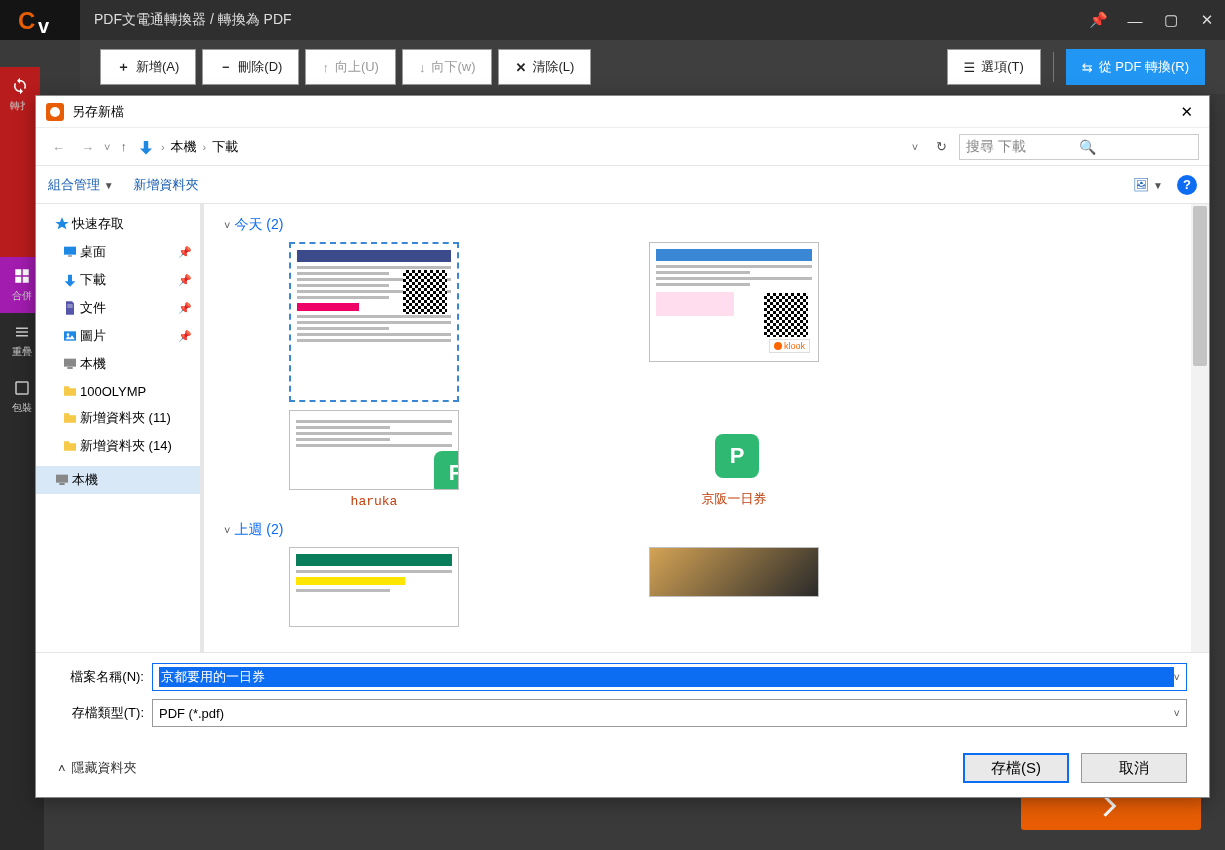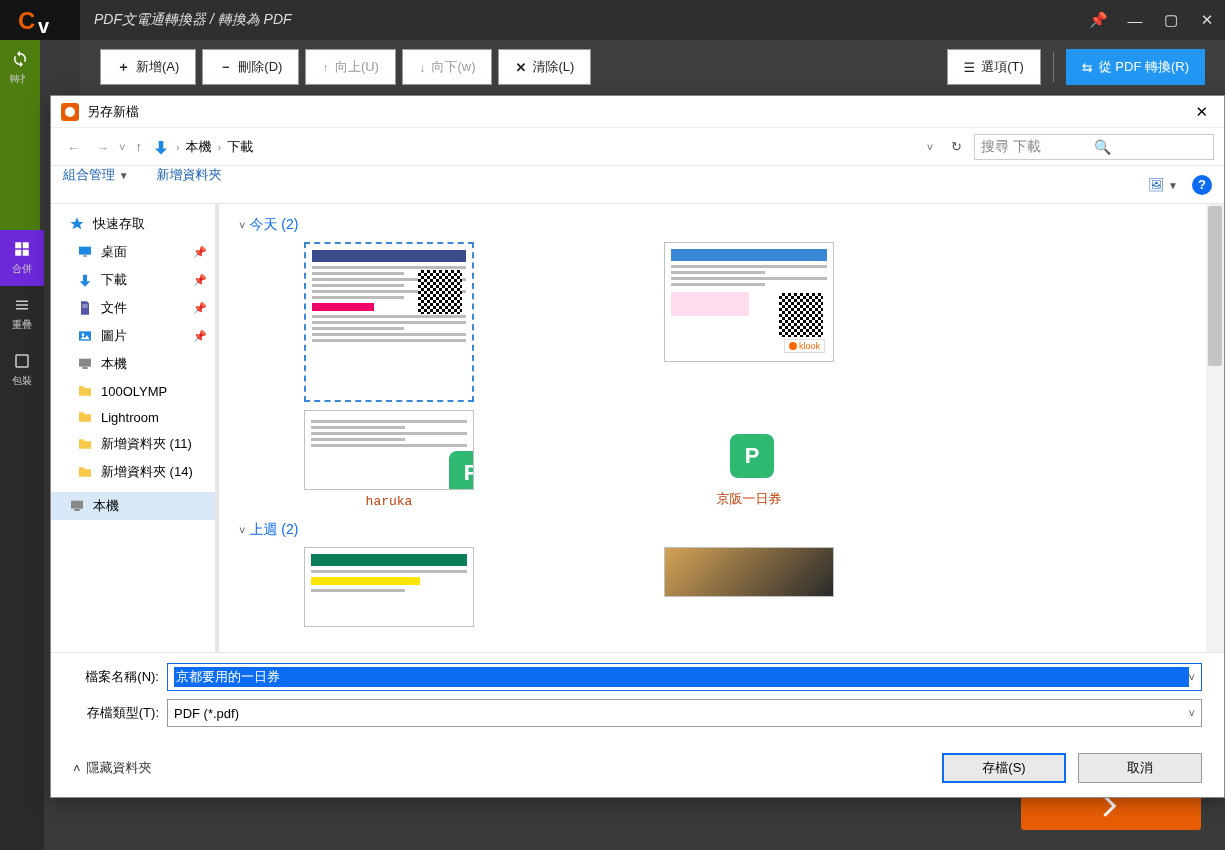--- a/index.html
+++ b/index.html
@@ -3,59 +3,59 @@
 <meta charset="utf-8">
 <style>
   * { box-sizing: border-box; margin: 0; padding: 0; font-family: "Microsoft JhengHei", "Segoe UI", sans-serif; }
   body { width: 1225px; height: 850px; overflow: hidden; background: #2b2b2b; position: relative; }
 
   
   .app-window { position: absolute; inset: 0; background: #3a3a3a; }
   .app-titlebar { height: 40px; background: #2f2f2f; display: flex; align-items: center; color: #ddd; font-size: 14px; }
   .app-logo { width: 80px; height: 40px; background: #141414; display: flex; align-items: center; justify-content: center; }
   .app-logo svg { width: 48px; height: 30px; }
-  .app-title { margin-left: 14px; font-style: italic; }
+  .app-title { margin-left: 14px; }
   .win-controls { margin-left: auto; display: flex; height: 40px; align-items: center; }
   .win-ctrl { width: 36px; text-align: center; font-size: 15px; color: #ddd; }
   .app-left { position: absolute; left: 0; top: 40px; bottom: 0; width: 44px; background: #3a3a3a; display:flex; flex-direction:column; }
-  .app-left .orange { background:#4d7c0f; height:190px; width:40px; }
+  .app-left .orange { background:#b91c1c; height:190px; width:40px;margin-top:27px; }
   .app-left .dark { flex:1; background:#2a2a2a; }
   .side-item { color:#ccc; font-size:10px; text-align:center; padding:10px 2px; }
   .side-icon { display:block; margin:0 auto 4px; width:18px; height:18px; }
 
   .app-toolbar { position:absolute; left:80px; right:0; top:40px; height:54px; background:#3f3f3f; display:flex; align-items:center; gap:6px; padding:0 20px 0 20px; }
   .tb-btn { height:36px; background:#fff; border:1px solid #999; padding:0 16px; font-size:13px; display:flex; align-items:center; gap:6px; color:#222; }
   .tb-btn.disabled { color:#999; }
   .tb-spacer { flex:1; }
   .tb-blue { background:#2196f3; color:#fff; border:none; }
   .tb-sep { width:1px; height:30px; background:#777; margin:0 6px; }
 
   
-  .dialog { position:absolute; left:50px; top:95px; width:1175px; height:703px; background:#fff; border:1px solid #888; box-shadow:0 4px 18px rgba(0,0,0,.35); display:flex; flex-direction:column; }
+  .dialog { position:absolute; left:35px; top:95px; width:1175px; height:703px; background:#fff; border:1px solid #888; box-shadow:0 4px 18px rgba(0,0,0,.35); display:flex; flex-direction:column; }
   .dlg-title { height:32px; display:flex; align-items:center; padding:0 10px; font-size:13px; border-bottom:1px solid #eee; }
   .dlg-title .icon { width:18px; height:18px; background:#e85d04; border-radius:3px; margin-right:8px; display:flex; align-items:center; justify-content:center; }
   .dlg-close { margin-left:auto; font-size:15px; cursor:pointer; padding:2px 6px; }
   .dlg-nav { height:38px; display:flex; align-items:center; padding:0 10px; gap:4px; border-bottom:1px solid #e5e5e5; font-size:13px; }
   .nav-arrow { color:#999; padding:4px 6px; }
   .nav-up { color:#555; padding:4px 6px; }
   .nav-loc { display:flex; align-items:center; gap:6px; flex:1; }
   .nav-loc .blue-ar { width:18px; height:18px; }
   .nav-chevron { color:#888; font-size:11px; }
   .nav-search { width:240px; height:26px; border:1px solid #ccc; display:flex; align-items:center; padding:0 6px; font-size:14px; color:#888; }
   .nav-search span { flex:1; }
   .nav-refresh { color:#555; margin:0 8px; }
   .nav-dd { color:#666; margin-right:6px; font-size:11px; }
 
-  .dlg-toolbar { height:38px; display:flex; padding:0 12px; font-size:13px; color:#1a5fb4; gap:28px; border-bottom:1px solid #e5e5e5; }
+  .dlg-toolbar { height:38px; display:flex; align-items:center; padding:0 12px; font-size:13px; color:#1a5fb4; gap:20px; border-bottom:1px solid #e5e5e5; }
   .dlg-toolbar .right { margin-left:auto; display:flex; align-items:center; gap:14px; }
   .help-icon { width:20px; height:20px; border-radius:50%; background:#0c6cf2; color:#fff; display:flex; align-items:center; justify-content:center; font-size:13px; font-weight:bold; }
 
   .dlg-body { flex:1; display:flex; overflow:hidden; border-bottom:1px solid #e5e5e5; position:relative; }
   .tree { width:168px; border-right:4px solid #e6e6e6; overflow-y:auto; font-size:13px; padding:6px 0; }
-  .tree-item { display:flex; align-items:center; gap:8px; padding:5px 10px 5px 18px; cursor:default; position:relative; }
+  .tree-item { display:flex; align-items:center; gap:2px; padding:5px 10px 5px 18px; cursor:default; position:relative; }
   .tree-item .pin { position:absolute; right:8px; color:#b5b5b5; font-size:11px; }
   .tree-item.selected { background:#d9e8f7; }
   .tree-item.sub { padding-left:26px; }
   .tree-icon { width:16px; height:16px; flex-shrink:0; }
   .tree-group { margin-bottom:6px; }
 
   .content { flex:1; overflow:auto; padding:8px 20px; font-size:13px; position:relative; }
   .section-header { color:#0c6cf2; font-size:14px; margin:4px 0 8px; display:flex; align-items:center; gap:4px; }
   .thumbs { display:flex; gap:140px; flex-wrap:wrap; margin-left:40px; margin-bottom:12px; }
   .thumb { width:220px; display:flex; flex-direction:column; align-items:center; gap:4px; }
@@ -81,21 +81,21 @@
   .field-label { width:86px; text-align:right; }
   .field-input { flex:1; height:28px; border:1px solid #0c6cf2; padding:0 6px; font-size:13px; display:flex; align-items:center; }
   .field-input.sel { background:#0c6cf2; color:#fff; display:inline-flex; }
   .field-input-wrap { flex:1; height:28px; border:1px solid #999; display:flex; align-items:center; padding:0 6px; }
   .field-dd { margin-left:auto; color:#555; }
   .row2 .field-input-wrap { border:1px solid #999; }
 
   .dlg-footer { display:flex; align-items:center; padding:18px 22px 14px; gap:12px; }
   .hide-folders { display:flex; align-items:center; gap:6px; font-size:13px; color:#333; }
   .dlg-footer .sp { flex:1; }
-  .dlg-btn { width:124px; height:30px; border:1px solid #999; background:#e9e9e9; font-size:13px; display:flex; align-items:center; justify-content:center; }
+  .dlg-btn { width:106px; height:30px; border:1px solid #999; background:#e9e9e9; font-size:15px; display:flex; align-items:center; justify-content:center; }
   .dlg-btn.primary { border:2px solid #0c6cf2; background:#e9e9e9; }
 
   .bottom-strip { position:absolute; left:44px; right:0; bottom:0; height:60px; background:#3a3a3a; }
   .bottom-strip .orange-btn { position:absolute; right:24px; top:-8px; width:180px; height:48px; background:#e85d04; border-radius:3px; display:flex; align-items:center; justify-content:center; }
 </style>
 </head>
 <body>
 
 <div class="app-window">
   <div class="app-titlebar">
@@ -117,21 +117,21 @@
   <div class="app-left">
     <div class="orange">
       <div class="side-item">
         <svg class="side-icon" viewBox="0 0 24 24">
             <path fill="#fff" d="M12 4V1L8 5l4 4V6c3.3 0 6 2.7 6 6 0 1-.3 2-.7 2.8l1.5 1.5C19.5 15 20 13.6 20 12c0-4.4-3.6-8-8-8zm0 14c-3.3 0-6-2.7-6-6 0-1 .3-2 .7-2.8L5.2 7.7C4.5 9 4 10.4 4 12c0 4.4 3.6 8 8 8v3l4-4-4-4v3z"></path>
           </svg>
         <span>轉扌</span>
       </div>
     </div>
     <div class="dark">
-      <div class="side-item" style="background:#6d28d9">
+      <div class="side-item" style="background:#a21caf">
         <svg class="side-icon" viewBox="0 0 24 24">
             <path fill="#fff" d="M3 3h8v8H3zm10 0h8v8h-8zM3 13h8v8H3zm10 0h8v8h-8z"></path>
           </svg>
         <span>合併</span>
       </div>
       <div class="side-item">
         <svg class="side-icon" viewBox="0 0 24 24">
             <path fill="#ccc" d="M4 6h16v2H4zm0 5h16v2H4zm0 5h16v2H4z"></path>
           </svg>
         <span>重疊</span>
@@ -269,26 +269,20 @@
         <div class="tree-item sub">
           <svg class="tree-icon" viewBox="0 0 24 24">
               <path fill="#f7c948" d="M3 5h7l2 3h9v11H3z"></path>
             </svg>
           <span>100OLYMP</span>
         </div>
         <div class="tree-item sub">
           <svg class="tree-icon" viewBox="0 0 24 24">
               <path fill="#f7c948" d="M3 5h7l2 3h9v11H3z"></path>
             </svg>
-          <span>Lightroom</span>
-        </div>
-        <div class="tree-item sub">
-          <svg class="tree-icon" viewBox="0 0 24 24">
-              <path fill="#f7c948" d="M3 5h7l2 3h9v11H3z"></path>
-            </svg>
           <span>新增資料夾 (11)</span>
         </div>
         <div class="tree-item sub">
           <svg class="tree-icon" viewBox="0 0 24 24">
               <path fill="#f7c948" d="M3 5h7l2 3h9v11H3z"></path>
             </svg>
           <span>新增資料夾 (14)</span>
         </div>
       </div>
       <div class="tree-group">

